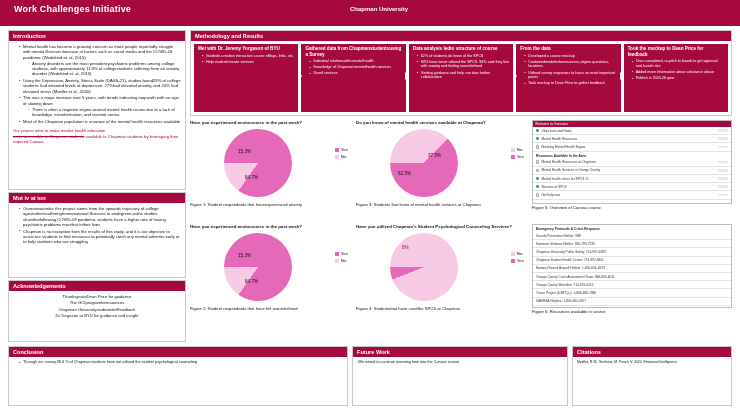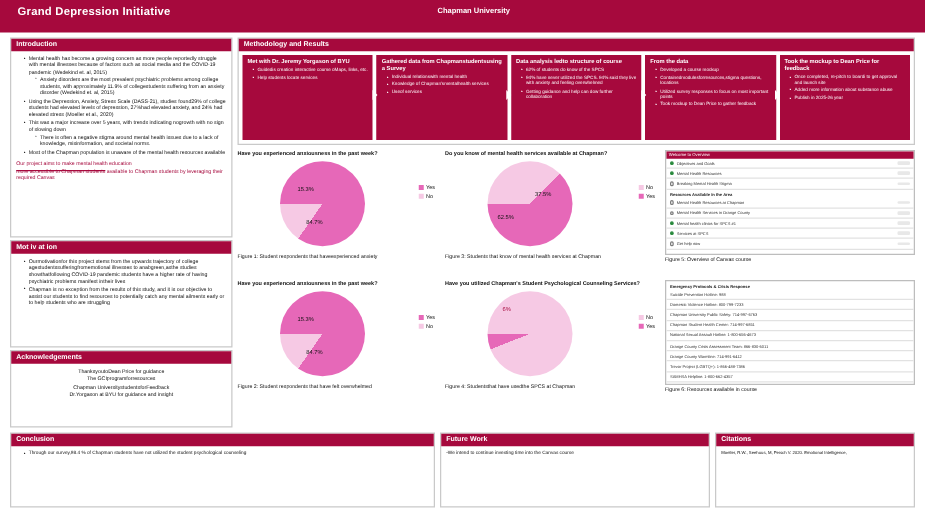--- a/index.html
+++ b/index.html
@@ -150,21 +150,21 @@
   #conclusion { left:8px; top:346px; width:340px; height:60px; }
   #futurework { left:352px; top:346px; width:216px; height:60px; }
   #citations { left:572px; top:346px; width:160px; height:60px; }
   .tiny { font-size:3.8px; line-height:1.3; }
   .ref { font-size:3.4px; line-height:1.3; margin-bottom:1.5px; }
 </style>
 </head>
 <body>
 
 <div class="header">
-  <div class="header-title">Grand Depression Initiative</div>
+  <div class="header-title">Work Challenges Initiative</div>
   <div class="header-sub">Chapman University</div>
 </div>
 
 <div class="sec" id="introduction">
   <div class="sec-hd">Introduction</div>
   <div class="sec-body">
     <ul class="bul">
       <li>
         <span>Mental health has become a growing concern as more people reportedly struggle with mental illnesses because of factors such as social media and the COVID-19 pandemic (Wedekind et. al, 2015)</span>
         <ul class="sub">

